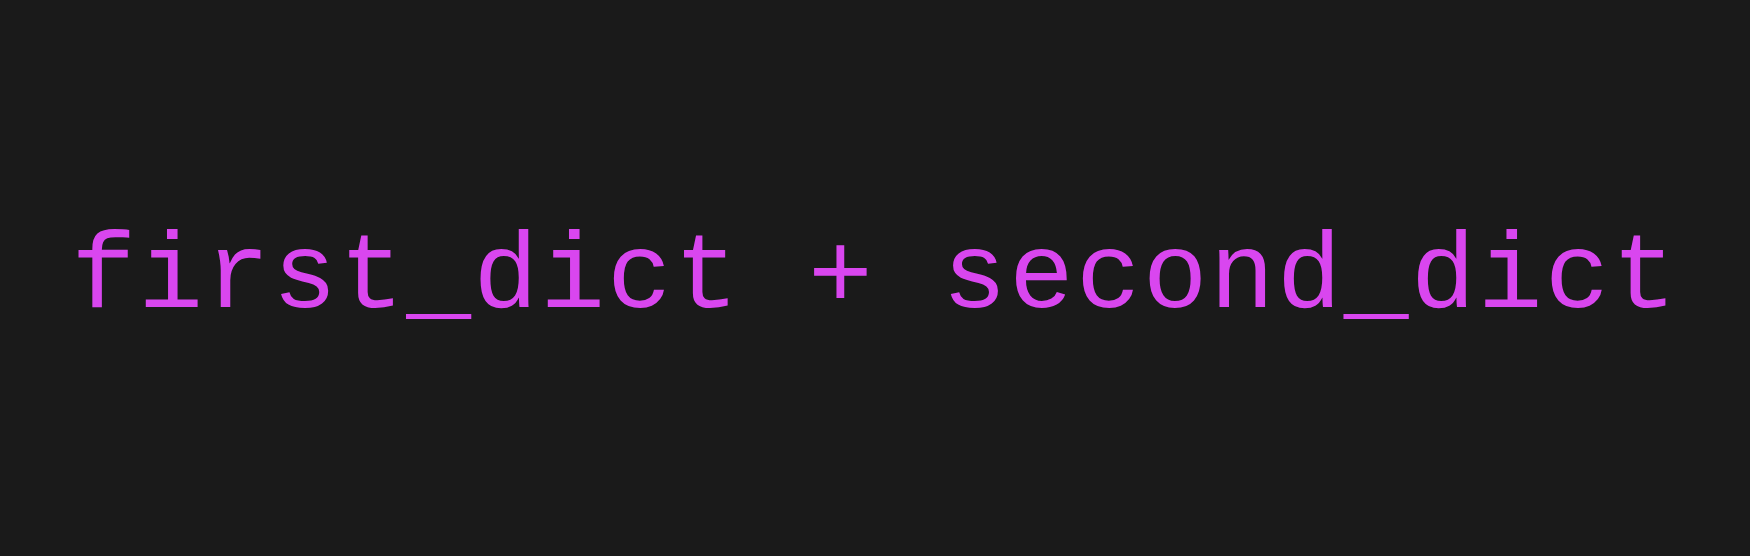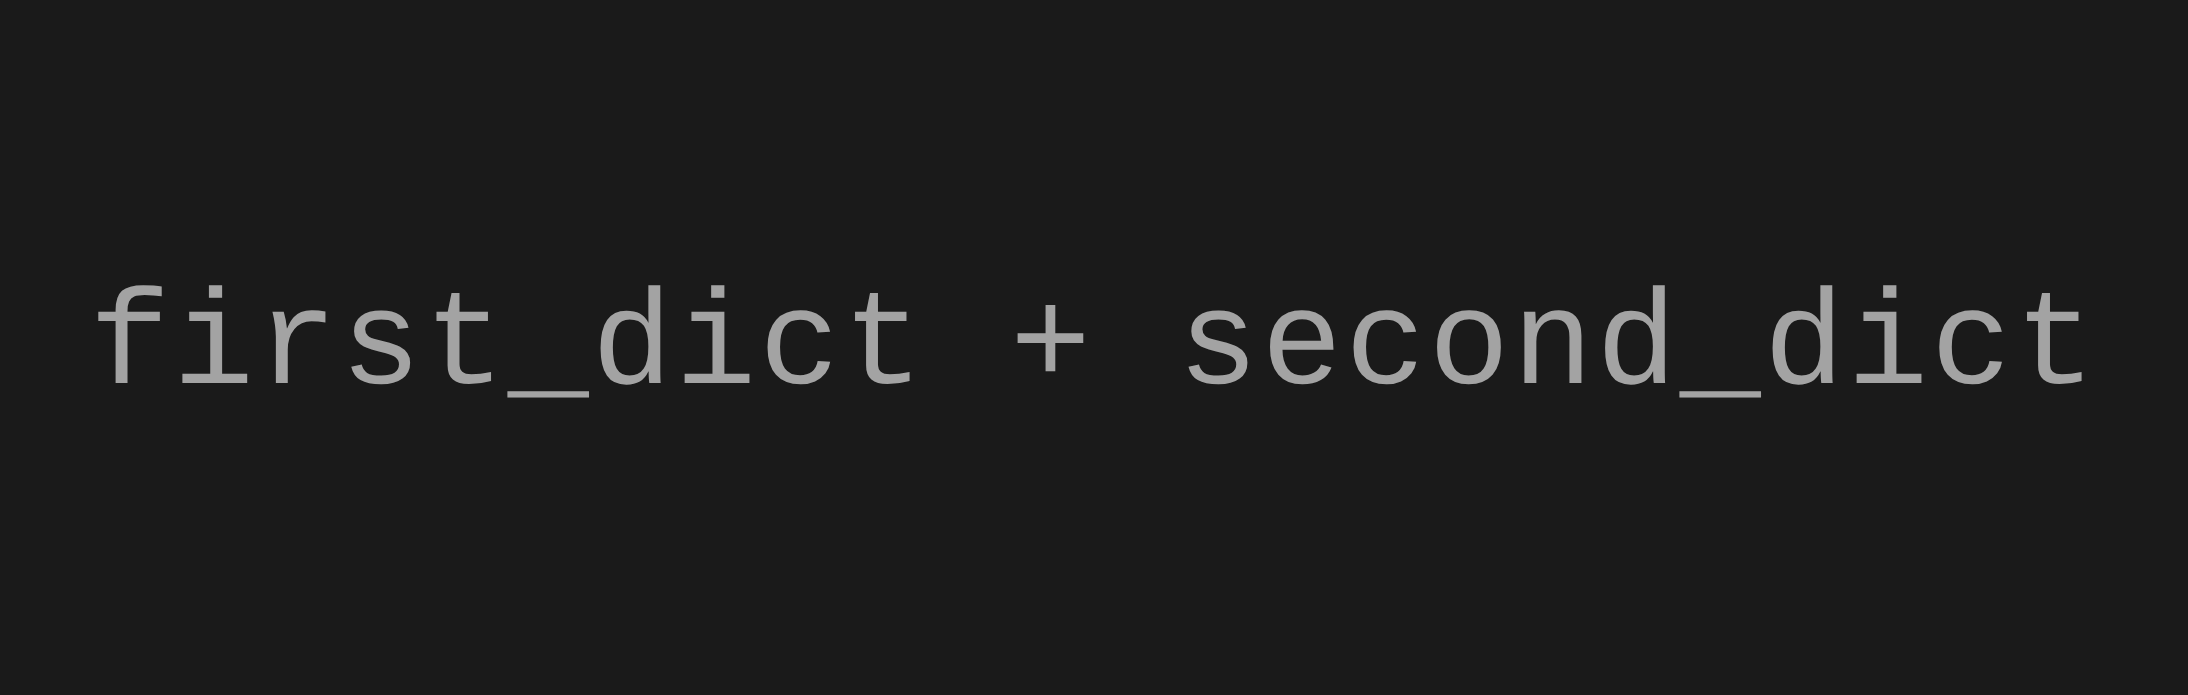--- a/index.html
+++ b/index.html
@@ -10,21 +10,21 @@
     body {
       width: 1750px;
       height: 556px;
       background-color: #1a1a1a;
       display: flex;
       align-items: center;
       justify-content: center;
       font-family: 'Menlo', 'Monaco', 'Consolas', 'Courier New', monospace;
     }
     .code-display {
-      color: #a3a3a3;
+      color: #d946ef;
       font-size: 108px;
       font-weight: 400;
       letter-spacing: 0.02em;
       white-space: pre;
       text-align: center;
     }
   </style>
 </head>
 <body>
 

